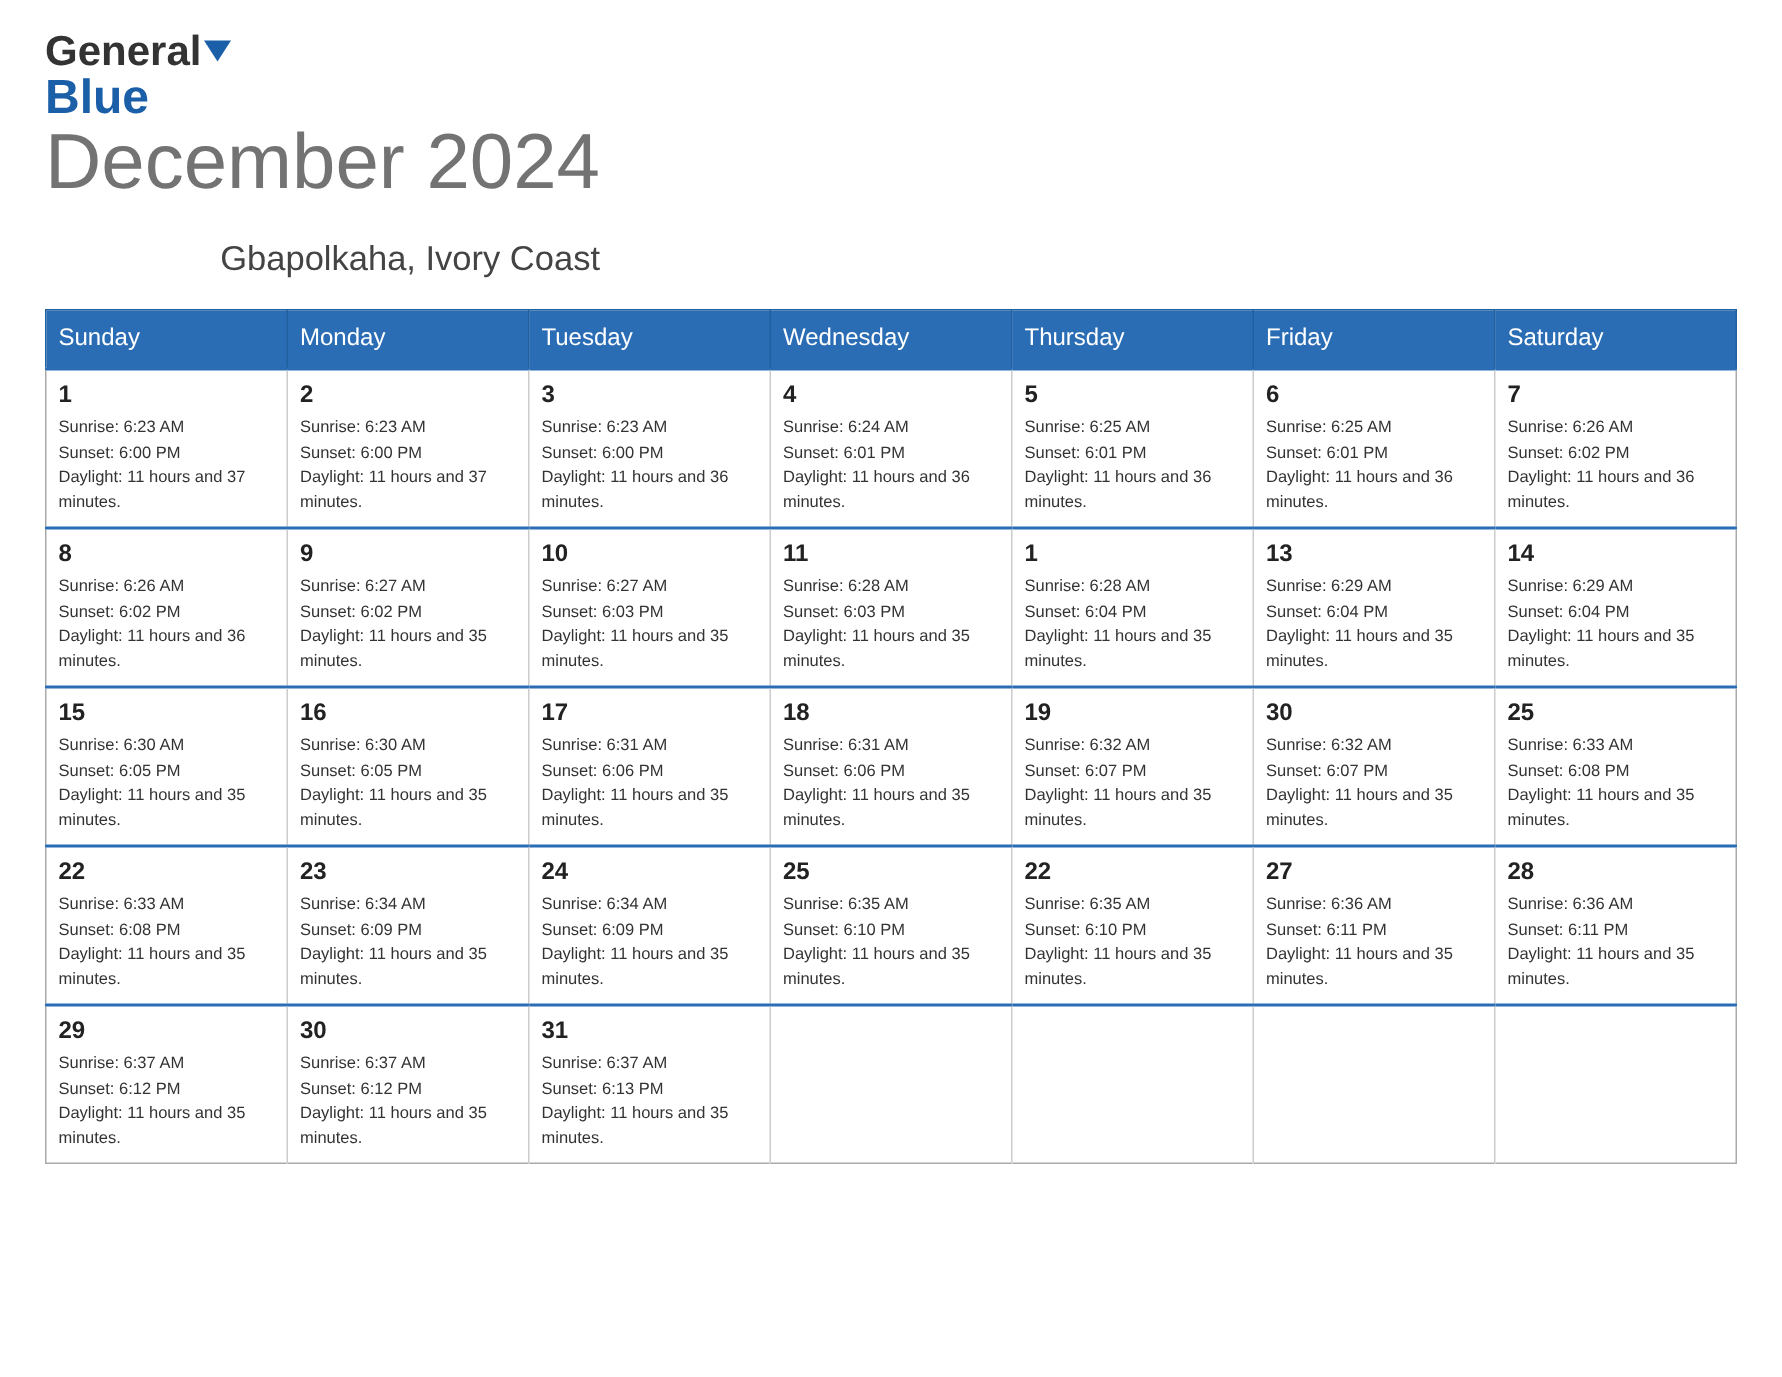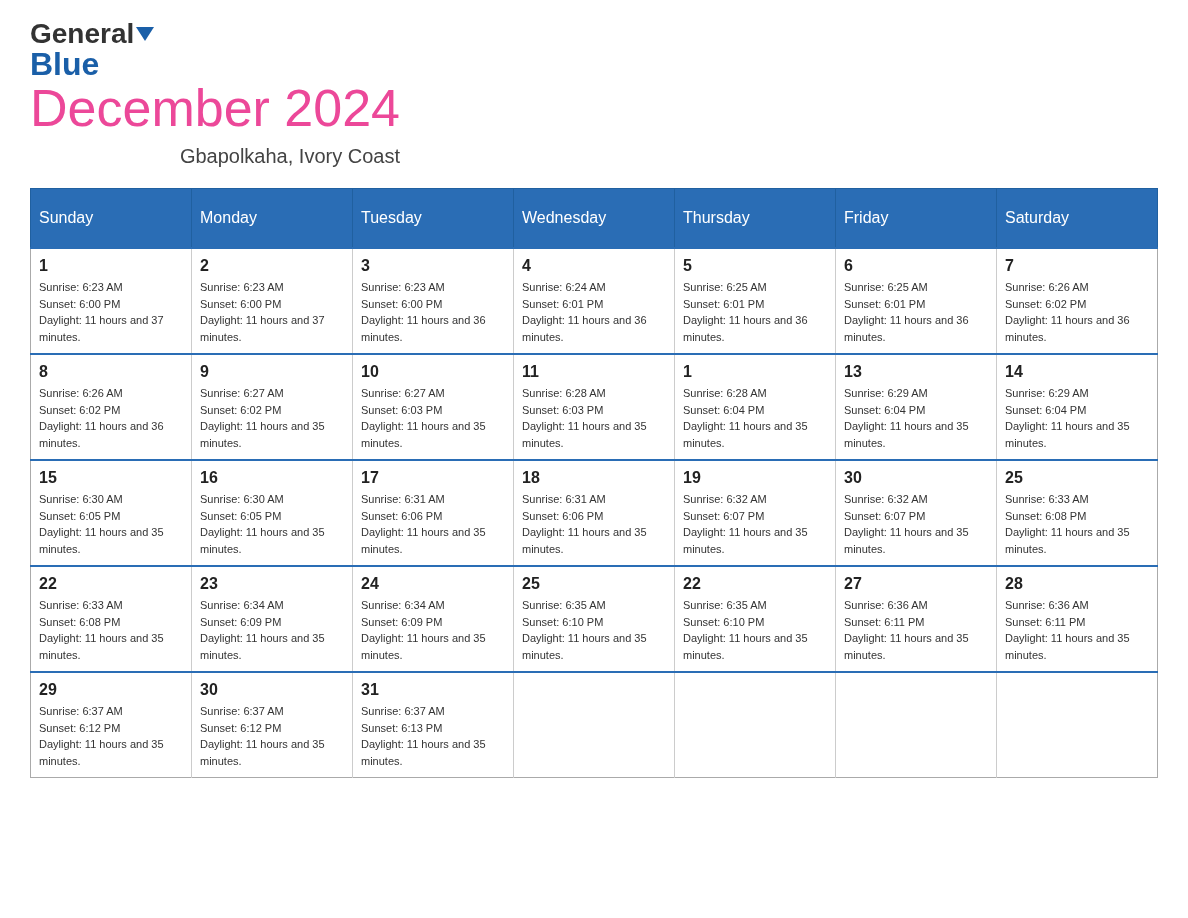--- a/index.html
+++ b/index.html
@@ -43,39 +43,39 @@
       border-top: 14px solid #1a5fa8;
       margin-left: 2px;
       vertical-align: middle;
     }
     .title-area {
       text-align: right;
     }
     .month-title {
       font-size: 52px;
       font-weight: normal;
-      color: #ec4899;
+      color: #737373;
       line-height: 1.1;
     }
     .location-title {
-      font-size: 20px;
+      font-size: 23px;
       color: #444;
-      margin-top: 8px;
+      margin-top: 22px;
     }
     .calendar-table {
       width: 100%;
       border-collapse: collapse;
       border: 1px solid #aaa;
     }
     .calendar-table th {
       background-color: #2a6db5;
       color: #ffffff;
       font-size: 16px;
       font-weight: normal;
-      padding: 20px 8px;
+      padding: 10px 8px;
       text-align: left;
       border: 1px solid #2060a0;
     }
     .calendar-table td {
       vertical-align: top;
       padding: 8px 8px;
       border-top: 2px solid #2a6db5;
       border-right: 1px solid #ccc;
       border-bottom: none;
       border-left: none;

